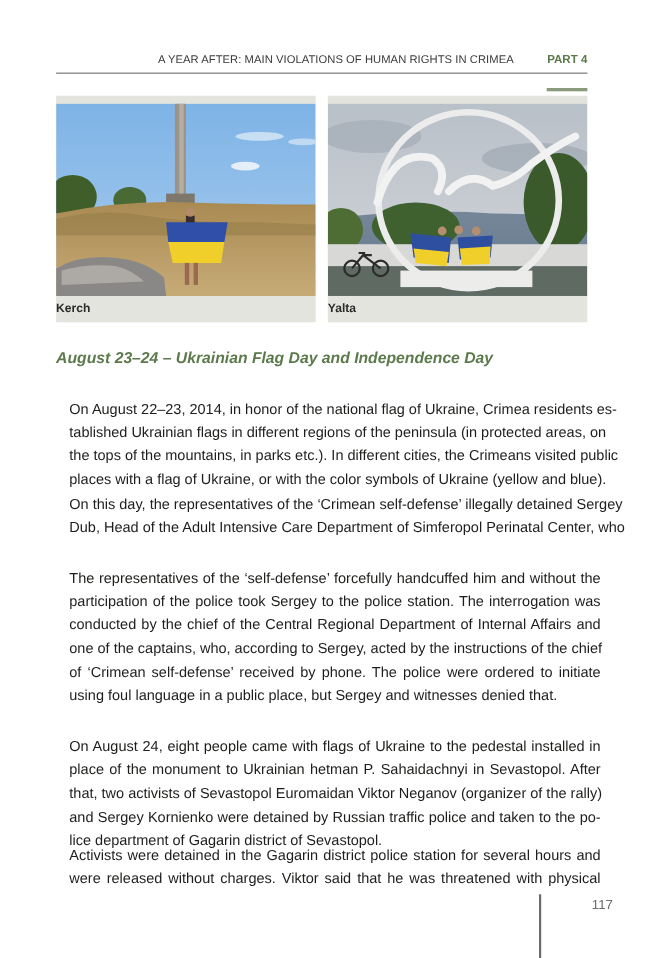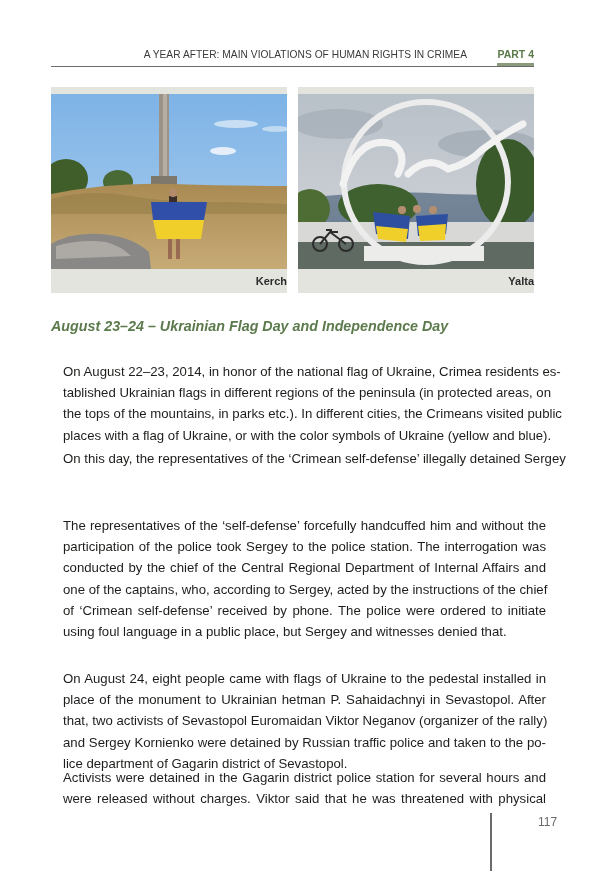--- a/index.html
+++ b/index.html
@@ -10,34 +10,34 @@
     .header {
       position: absolute; left: 51px; top: 44px; width: 483px; height: 22px;
       border-bottom: 1px solid #6b6b6b;
     }
     .header-title {
       position: absolute; right: 67px; top: 5px; font-size: 10.2px; color: #3a3a3a;
       letter-spacing: 0.05px; white-space: nowrap;
     }
     .header-part {
       position: absolute; right: 0; top: 4px; font-size: 10.5px; font-weight: bold;
-      color: #5a7a4a; white-space: nowrap; padding-bottom: 3px;
+      color: #5a7a4a; white-space: nowrap; padding-bottom: 20px;
       border-bottom: 3px solid #8a9a7a;
     }
     .photo-box {
       position: absolute; top: 87px; width: 236px; height: 206px; background: #e4e4df;
     }
     .photo-kerch { left: 51px; }
     .photo-yalta { left: 298px; }
     .photo {
       position: absolute; left: 0; top: 7px; width: 236px; height: 175px; overflow: hidden;
     }
     .caption {
       position: absolute; left: 0; bottom: 0; width: 100%; height: 24px; line-height: 24px;
-      text-align: right; font-size: 11px; font-weight: bold; color: #2b2b2b;
+      text-align: left; font-size: 11px; font-weight: bold; color: #2b2b2b;
     }
     .heading {
       position: absolute; left: 51px; top: 318px; width: 490px;
       font-size: 14.3px; font-weight: bold; font-style: italic; color: #5c7a4c; white-space: nowrap;
     }
     .para {
       position: absolute; left: 51px; width: 483px; font-size: 13.2px; line-height: 21.2px;
       color: #1d1d1b; text-align: justify; margin: 12px;
     }
     .para .ln { display: block; text-align: justify; text-align-last: justify; white-space: nowrap; }
@@ -146,20 +146,21 @@
 
 <div class="para" style="top:349px;">
   <span class="ln">On August 22–23, 2014, in honor of the national flag of Ukraine, Crimea residents es-</span>
   <span class="ln">tablished Ukrainian flags in different regions of the peninsula (in protected areas, on</span>
   <span class="ln">the tops of the mountains, in parks etc.). In different cities, the Crimeans visited public</span>
   <span class="ln last">places with a flag of Ukraine, or with the color symbols of Ukraine (yellow and blue).</span>
 </div>
 
 <div class="para" style="top:436px;">
   <span class="ln">On this day, the representatives of the ‘Crimean self-defense’ illegally detained Sergey</span>
+  <span class="ln">Dub, Head of the Adult Intensive Care Department of Simferopol Perinatal Center, who</span>
 </div>
 
 <div class="para" style="top:503px;">
   <span class="ln">The representatives of the ‘self-defense’ forcefully handcuffed him and without the</span>
   <span class="ln">participation of the police took Sergey to the police station. The interrogation was</span>
   <span class="ln">conducted by the chief of the Central Regional Department of Internal Affairs and</span>
   <span class="ln">one of the captains, who, according to Sergey, acted by the instructions of the chief</span>
   <span class="ln">of ‘Crimean self-defense’ received by phone. The police were ordered to initiate</span>
   <span class="ln last">using foul language in a public place, but Sergey and witnesses denied that.</span>
 </div>

